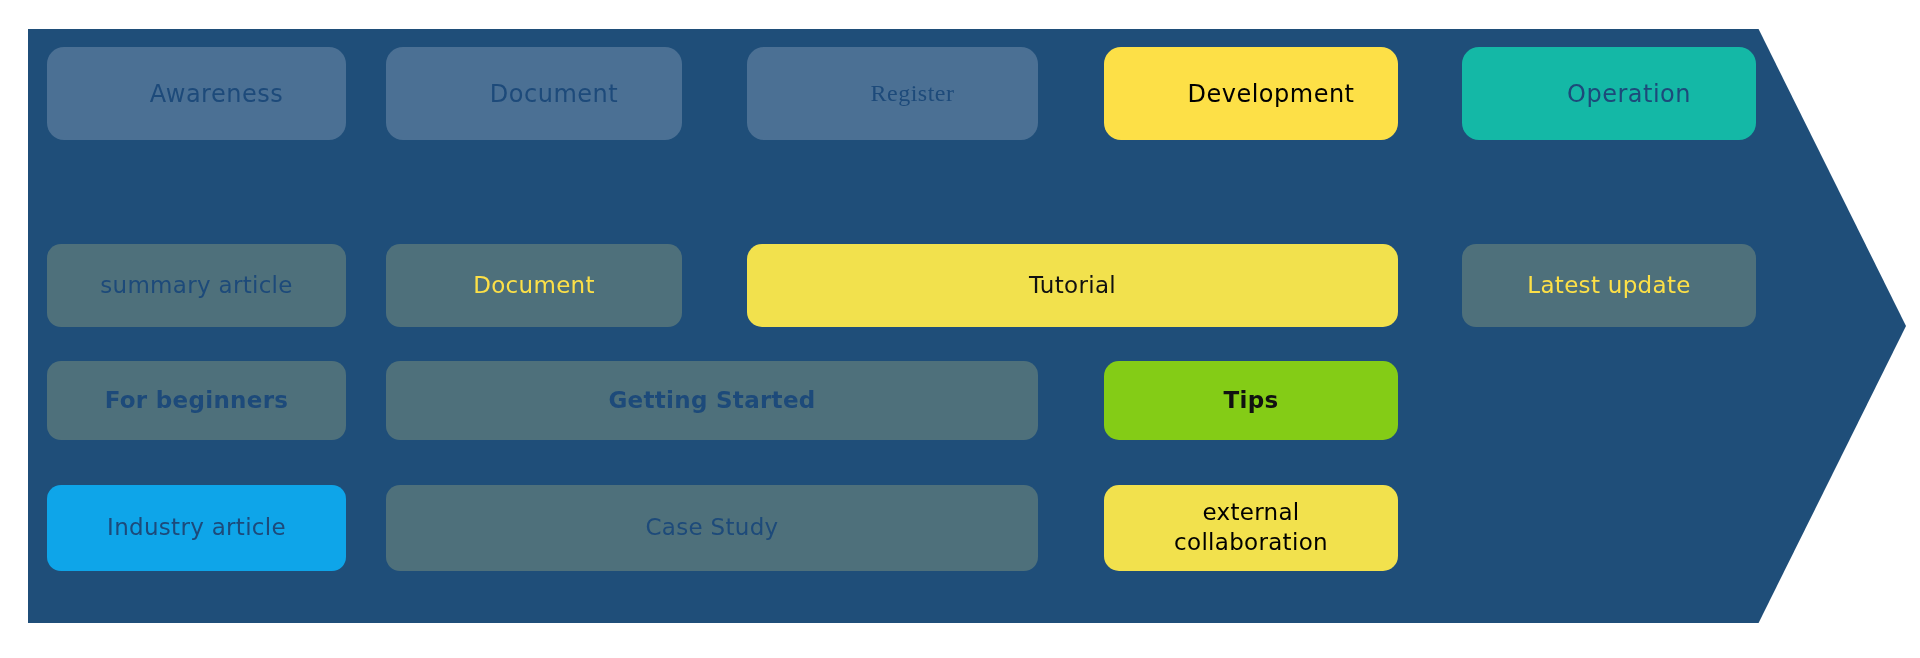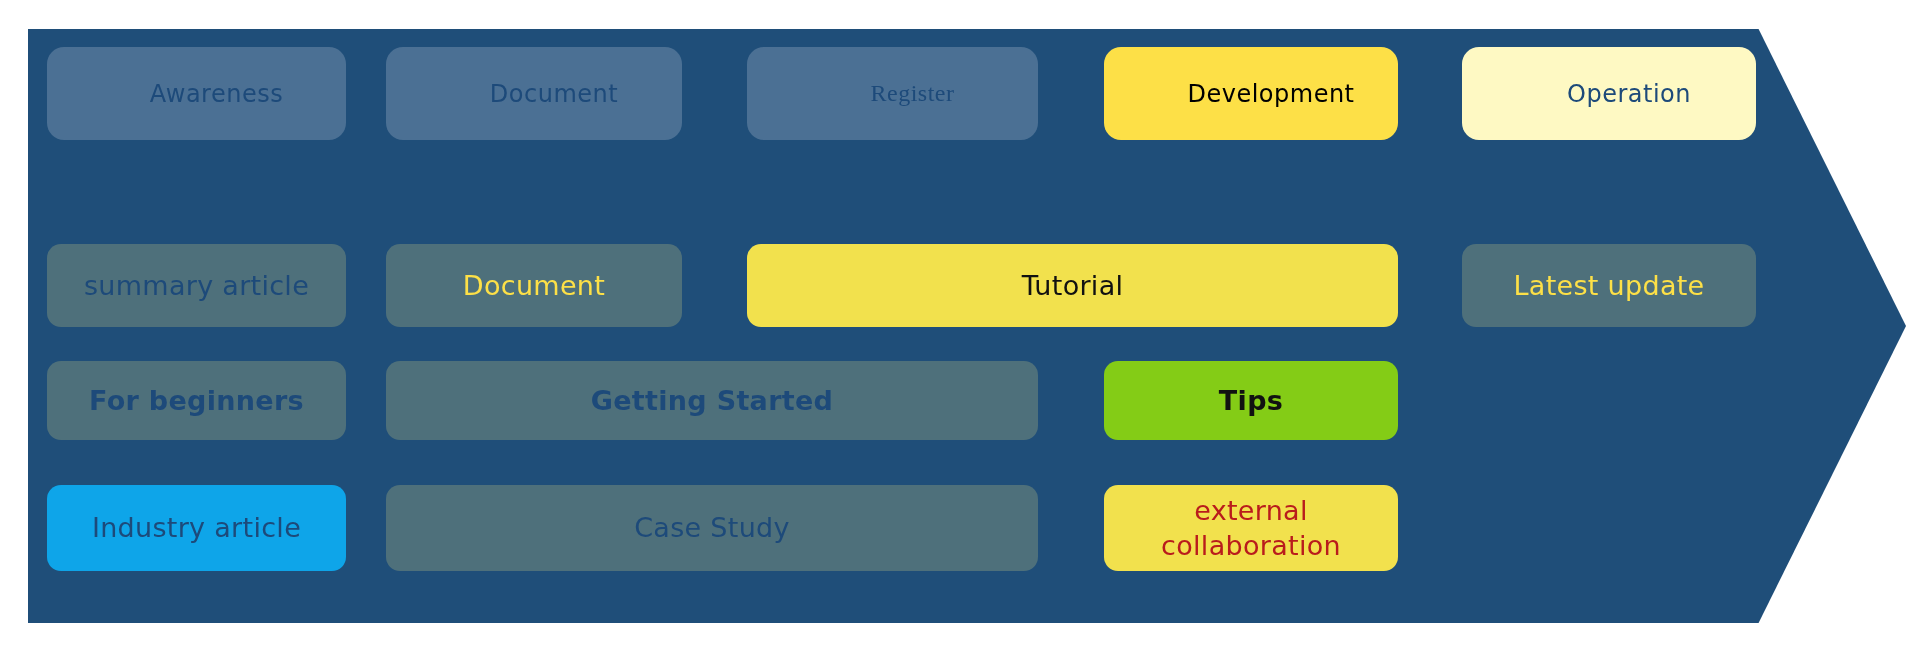--- a/index.html
+++ b/index.html
@@ -52,28 +52,29 @@
     padding-left: 40px;
   }
   .stage-box.active {
     background: #ffffff;
     color: #000000;
   }
   .content-box {
     background: #4e707b;
     color: #1d4a7a;
     border-radius: 14px;
-    font-size: 27px;
+    font-size: 23px;
     letter-spacing: 0.3px;
     line-height: 1.3;
     white-space: pre-line;
   }
   .content-box.highlight {
     background: #f2e14d;
     color: #111111;
+    border-radius: 15px;
   }
   
   .c1 { grid-column: 1; }
   .c2 { grid-column: 3; }
   .c3 { grid-column: 5; font-family: Liberation Serif, serif; }
   .c4 { grid-column: 7; }
   .c5 { grid-column: 9; }
   .span-c2-c3 { grid-column: 3 / 6; }
   .span-c3-c4 { grid-column: 5 / 8; }
 </style>
@@ -81,37 +82,37 @@
 <body style="background: rgb(255, 255, 255);">
 
 <div class="page">
   <div class="arrow" style="background: rgb(31, 78, 121);">
 
     <div class="row row-stages">
       <div class="box stage-box c1" style="background: rgb(75, 112, 148); color: rgb(29, 74, 122);">Awareness</div>
       <div class="box stage-box c2" style="background: rgb(75, 112, 148); color: rgb(29, 74, 122);">Document</div>
       <div class="box stage-box c3" style="background: rgb(75, 112, 148); color: rgb(29, 74, 122);">Register</div>
       <div class="box stage-box active c4" style="background: #fde047; color: rgb(0, 0, 0);">Development</div>
-      <div class="box stage-box c5" style="background: #fef9c3; color: rgb(29, 74, 122);">Operation</div>
+      <div class="box stage-box c5" style="background: #14b8a6; color: rgb(29, 74, 122);">Operation</div>
     </div>
 
     <div class="row row-r2">
       <div class="box content-box c1" style="background: rgb(78, 112, 123); color: rgb(29, 74, 122);">summary article</div>
       <div class="box content-box c2" style="background: rgb(78, 112, 123); color: #fde047;">Document</div>
       <div class="box content-box highlight span-c3-c4" style="background: rgb(242, 225, 77); color: rgb(17, 17, 17);">Tutorial</div>
       <div class="box content-box c5" style="background: rgb(78, 112, 123); color: #fde047;">Latest update</div>
     </div>
 
     <div class="row row-r3">
       <div class="box content-box c1" style="background: rgb(78, 112, 123); color: rgb(29, 74, 122);">For beginners</div>
       <div class="box content-box span-c2-c3" style="background: rgb(78, 112, 123); color: rgb(29, 74, 122);">Getting Started</div>
       <div class="box content-box highlight c4" style="background: #84cc16; color: rgb(17, 17, 17);">Tips</div>
     </div>
 
     <div class="row row-r4">
       <div class="box content-box c1" style="background: #0ea5e9; color: rgb(29, 74, 122);">Industry article</div>
       <div class="box content-box span-c2-c3" style="background: rgb(78, 112, 123); color: rgb(29, 74, 122);">Case Study</div>
-      <div class="box content-box highlight c4" style="background: rgb(242, 225, 77); color: #b91c1c;">external
+      <div class="box content-box highlight c4" style="background: rgb(242, 225, 77); color: #000000;">external
 collaboration</div>
     </div>
 
   </div>
 </div>
 
 </body></html>

